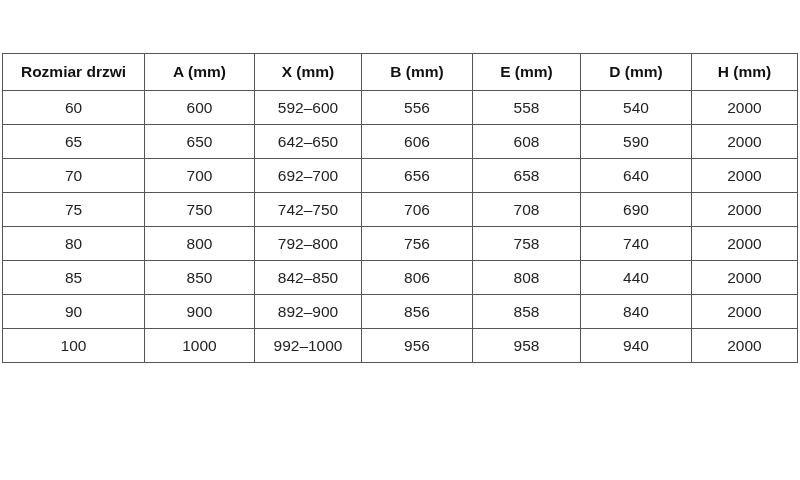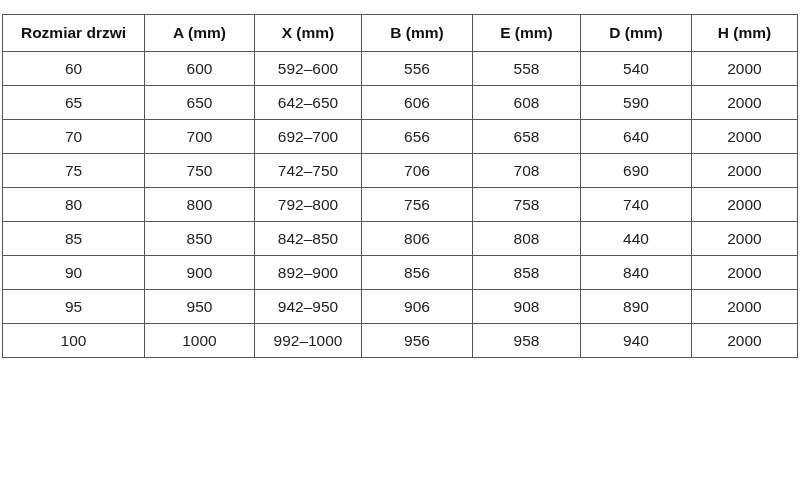--- a/index.html
+++ b/index.html
@@ -12,20 +12,21 @@
   }
   body {
     font-family: "Liberation Sans", sans-serif;
     color: #1f1f1f;
   }
   .page {
     width: 800px;
     height: 364px;
     box-sizing: border-box;
     padding: 14px 3px 0 2px;
+    margin-top: 39px;
   }
   table.spec-table {
     border-collapse: collapse;
     table-layout: fixed;
     width: 795px;
   }
   .spec-table th, .spec-table td {
     border: 1px solid #555555;
     text-align: center;
     vertical-align: middle;
@@ -128,29 +129,20 @@
         <tr>
           <td>90</td>
           <td>900</td>
           <td>892–900</td>
           <td>856</td>
           <td>858</td>
           <td>840</td>
           <td>2000</td>
         </tr>
         <tr>
-          <td>95</td>
-          <td>950</td>
-          <td>942–950</td>
-          <td>906</td>
-          <td>908</td>
-          <td>890</td>
-          <td>2000</td>
-        </tr>
-        <tr>
           <td>100</td>
           <td>1000</td>
           <td>992–1000</td>
           <td>956</td>
           <td>958</td>
           <td>940</td>
           <td>2000</td>
         </tr>
       </tbody>
   </table>

